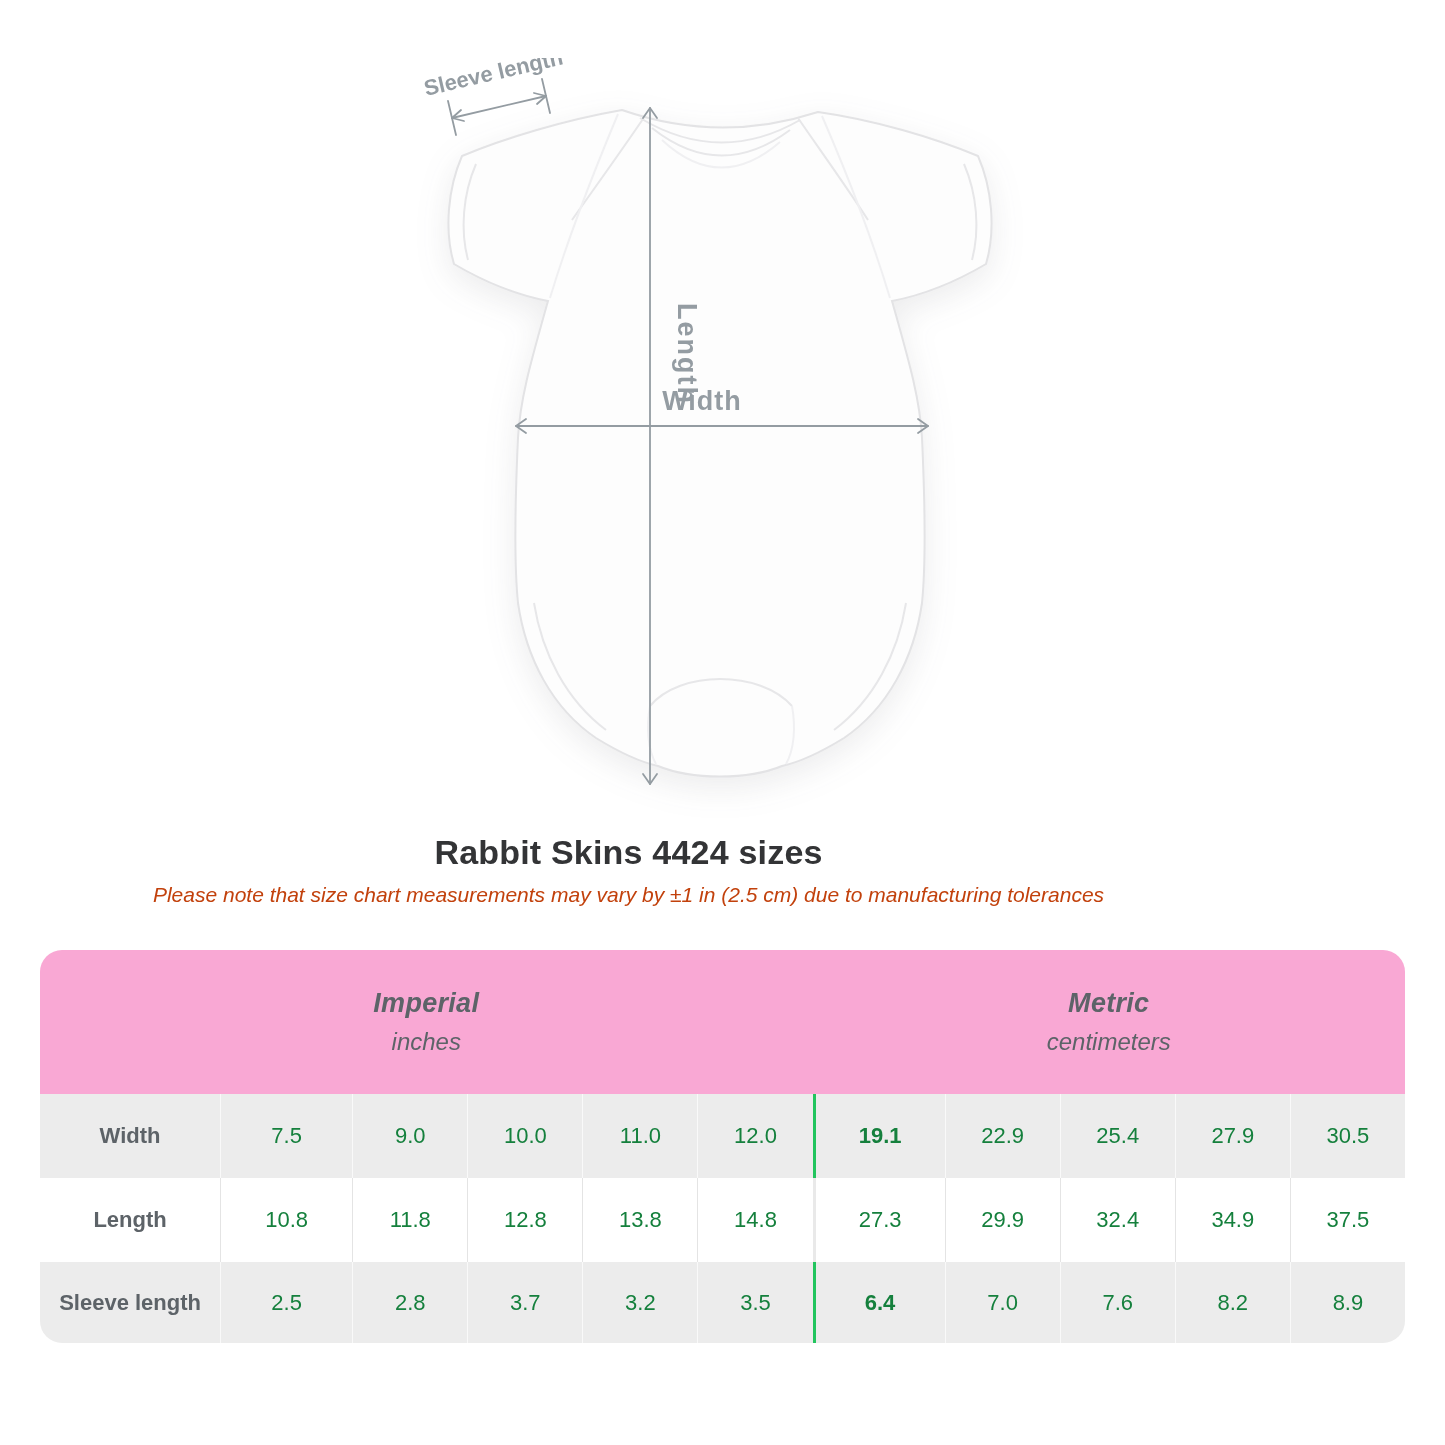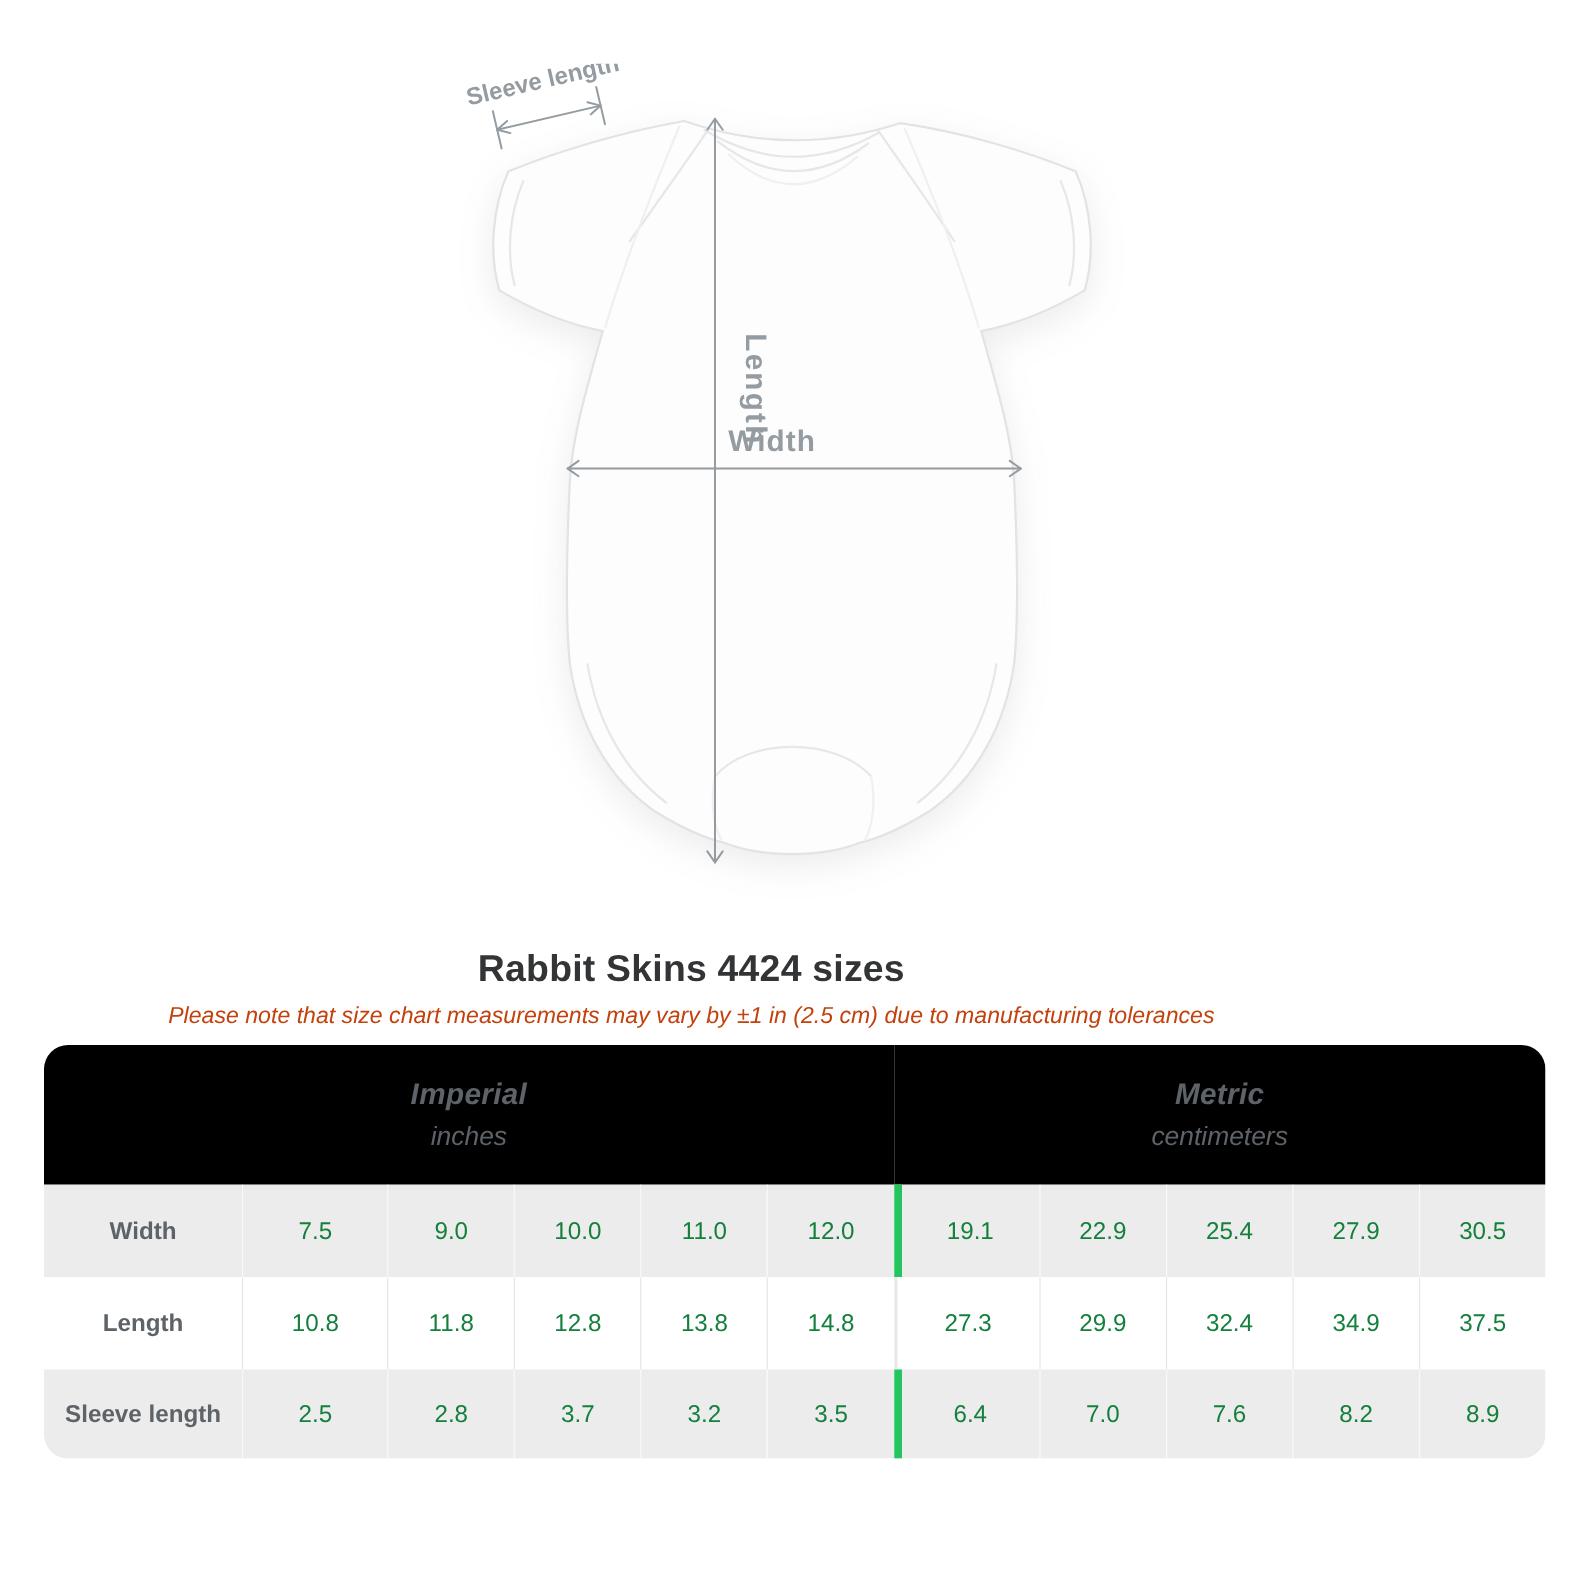--- a/index.html
+++ b/index.html
@@ -11,41 +11,41 @@
   
   .diagram{position:absolute;left:400px;top:58px;width:645px;height:765px;}
   .diagram svg{display:block;}
   .garment{filter:drop-shadow(0 10px 16px rgba(70,70,80,.10));}
   .garment-outline{fill:#fdfdfd;stroke:#e3e3e5;stroke-width:2;}
   .seam{fill:none;stroke:#e7e7e9;stroke-width:2;}
   .seam-soft{fill:none;stroke:#f0f0f2;stroke-width:2;}
   .ann{stroke:#949ca2;stroke-width:1.8;fill:none;stroke-linecap:round;stroke-linejoin:round;}
   .ann-label{fill:#949ca2;font-weight:bold;font-family:"Liberation Sans","DejaVu Sans",sans-serif;}
   
-  .title-block{position:absolute;left:0;top:861px;width:1257px;text-align:center;}
+  .title-block{position:absolute;left:0;top:832px;width:1257px;text-align:center;}
   .page-title{margin:0;font-size:34px;line-height:40px;font-weight:bold;color:#333436;letter-spacing:.2px;}
   .page-subtitle{margin:10px 0 0 0;font-size:21px;line-height:26px;font-style:italic;color:#c2410c;}
   
   .table-wrap{position:absolute;left:40px;top:950px;width:1365px;border-radius:22px;overflow:hidden;}
   table.size-table{width:1365px;border-collapse:separate;border-spacing:0;table-layout:fixed;}
   .size-table td{text-align:center;vertical-align:middle;padding:0 6px;box-sizing:border-box;}
-  .band-cell{background:#000000;height:127px;}
+  .band-cell{background:#f9a8d4;height:144px;}
   .band-title{font-size:27px;font-weight:bold;font-style:italic;color:#5d6368;letter-spacing:.3px;}
   .band-sub{font-size:24px;font-style:italic;color:#5d6368;margin-top:9px;}
   .cols-row td{height:86px;background:#ffffff;color:#5d6368;font-weight:bold;font-size:21px;line-height:26px;white-space:pre-line;}
   .data-row td{height:84px;font-size:22px;color:#15803d;}
   .data-row td.row-label{color:#5d6368;font-weight:bold;}
   .row-gray td{background:#ececec;}
   .row-white td{background:#ffffff;}
   .row-last td{height:81px;}
   
   .cols-row td + td, .row-white td + td{border-left:1px solid #e4e4e4;}
   .row-gray td + td{border-left:1px solid #f9f9f9;}
   .cols-row td.sec-start, .row-white td.sec-start{border-left:3px solid #e9e9e9;}
-  .row-gray td.sec-start{border-left:7px solid #22c55e;}
+  .row-gray td.sec-start{border-left:3px solid #22c55e;font-weight:bold;}
 </style>
 </head>
 <body>
 
 <div class="diagram">
   <svg viewBox="0 0 645 765" width="645" height="765">
 
     <g class="garment">
       <path class="garment-outline" d="
         M 222,52

